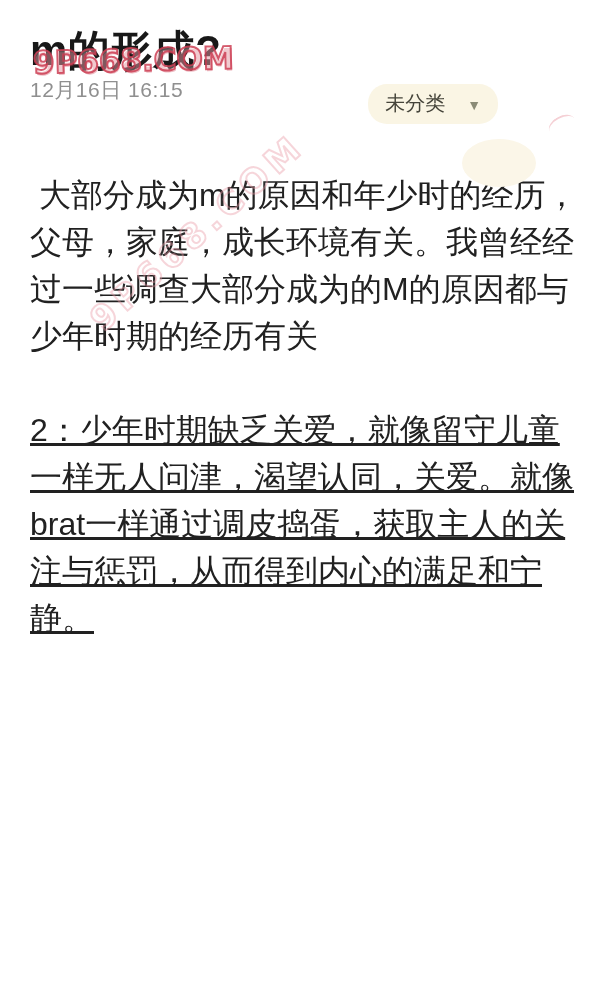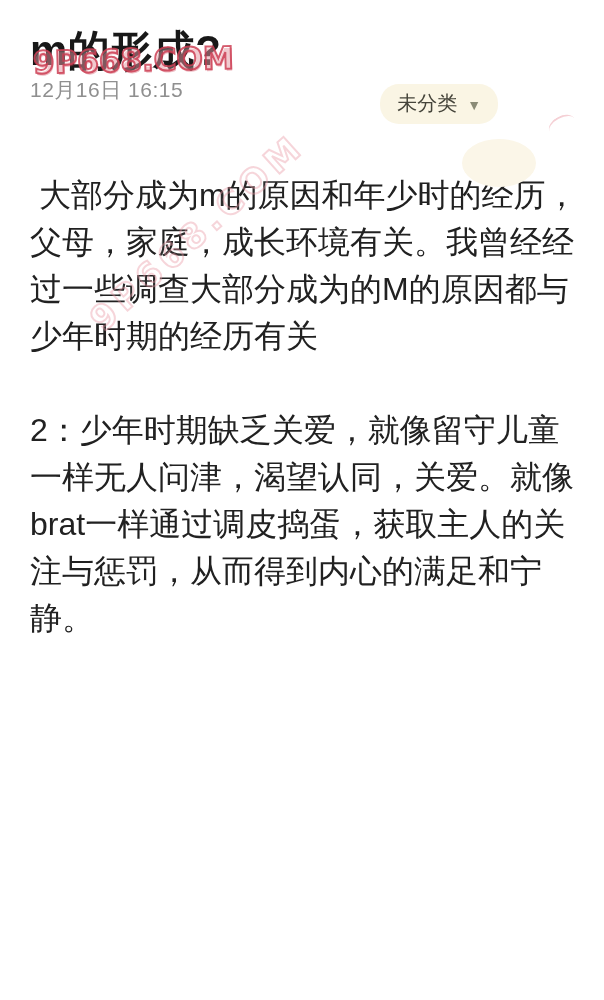--- a/index.html
+++ b/index.html
@@ -18,35 +18,35 @@
     color:#181818; letter-spacing:0.5px;
   }
 
   
   .meta-row {
     position:absolute; left:30px; right:14px; top:70px; height:40px;
     display:flex; justify-content:space-between; align-items:center;
   }
   .note-date { font-size:21px; color:#8f8f8f; letter-spacing:0.5px; }
   .category-badge {
-    display:flex; align-items:center; gap:10px;
+    display:flex; align-items:center; gap:22px;
     background:#faf5e4; border-radius:19px;
     padding:6px 17px 7px 17px;
     font-size:20px; color:#45443a; cursor:pointer;margin-top:28px;
   }
   .chevron { font-size:14px; color:#8b8b76; line-height:1; padding-top:2px; }
 
   
   .note-content {
     position:absolute; left:30px; top:172px; width:552px;
     font-size:32px; line-height:47px; color:#212121;
     letter-spacing:0px;
   }
   .note-content p { margin:0 0 47px 0; white-space:pre-wrap; word-break:break-word; }
-  .note-content p:last-child { margin-bottom:0; }
+  .note-content p:last-child { margin-bottom:0;text-decoration:underline; }
 
   
   .wm {
     position:absolute; pointer-events:none; user-select:none;
     font-weight:800; white-space:nowrap;
     font-family:"DejaVu Sans","Liberation Sans",sans-serif;
   }
   .wm-horizontal {
     left:33px; top:42px;
     font-size:31px; letter-spacing:0px;

